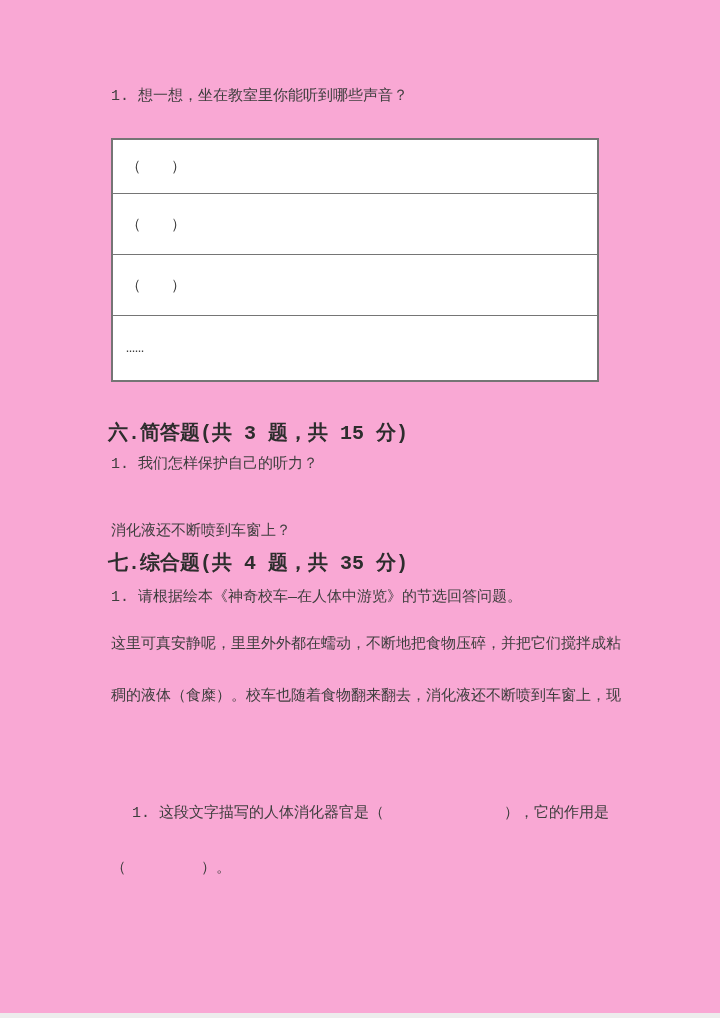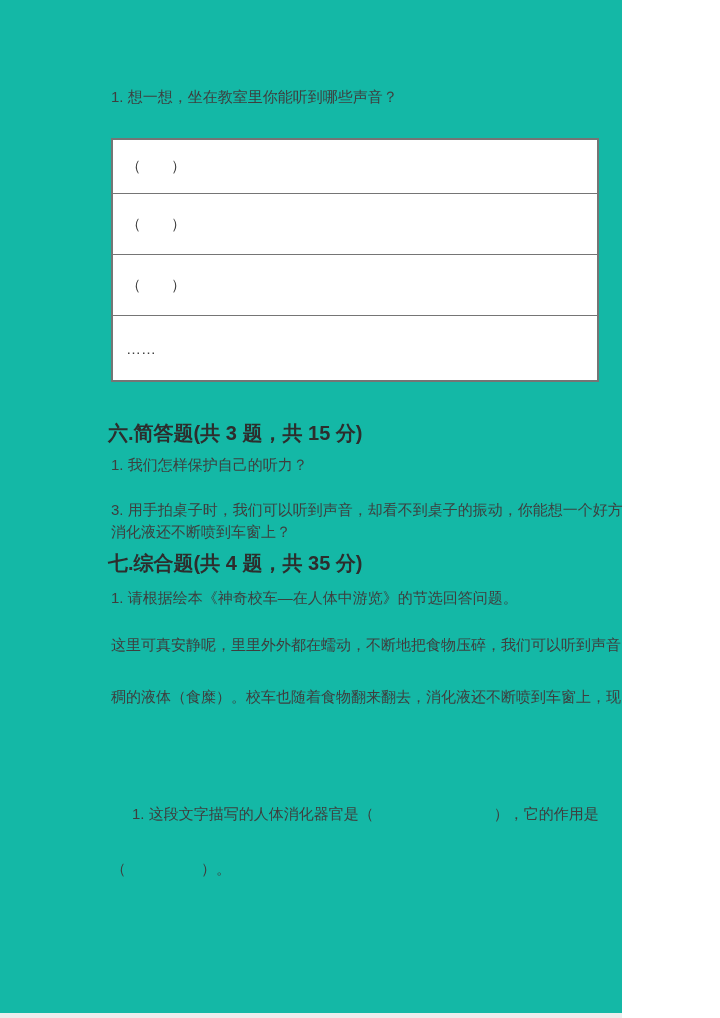--- a/index.html
+++ b/index.html
@@ -1,22 +1,22 @@
 <!DOCTYPE html>
 <html><head>
 <meta charset="utf-8">
 <style>
   * { margin: 0; padding: 0; box-sizing: border-box; }
   html, body { background: #ffffff; }
   .page {
     position: relative;
-    width: 622px;
+    width: 720px;
     height: 1018px;
-    background: #14b8a6;
-    font-family: Liberation Sans, sans-serif;
+    background: #f9a8d4;
+    font-family: Liberation Mono, monospace;
     color: #3e3e3e;
     overflow: hidden;
   }
   .line {
     position: absolute;
     left: 111px;
     font-size: 15px;
     line-height: 18px;
     white-space: pre;
     color: #3e3e3e;
@@ -89,28 +89,27 @@
       <div class="t-row t-row-1">（　　）</div>
       <div class="t-row t-row-2">（　　）</div>
       <div class="t-row t-row-3">（　　）</div>
       <div class="t-row t-row-4">……</div>
     </div>
   </div>
 
   <div class="heading" style="top: 424px;">六.简答题(共 3 题，共 15 分)</div>
 
   <div class="line" style="top: 456px;">1. 我们怎样保护自己的听力？</div>
-  <div class="line" style="top: 501px;">3. 用手拍桌子时，我们可以听到声音，却看不到桌子的振动，你能想一个好方</div>
   <div class="line" style="top: 523px;">消化液还不断喷到车窗上？</div>
 
   <div class="heading" style="top: 554px;">七.综合题(共 4 题，共 35 分)</div>
 
   <div class="line" style="top: 589px;">1. 请根据绘本《神奇校车—在人体中游览》的节选回答问题。</div>
 
-  <div class="line" style="top: 636px;">这里可真安静呢，里里外外都在蠕动，不断地把食物压碎，我们可以听到声音</div>
+  <div class="line" style="top: 636px;">这里可真安静呢，里里外外都在蠕动，不断地把食物压碎，并把它们搅拌成粘</div>
   <div class="line" style="top: 688px; text-align: center;">稠的液体（食糜）。校车也随着食物翻来翻去，消化液还不断喷到车窗上，现</div>
 
   <div class="line" style="top: 805px; margin-left: 21px;">1. 这段文字描写的人体消化器官是（　　　　　　　　），它的作用是</div>
   <div class="line" style="top: 860px;">（　　　　　）。</div>
 
   <div class="bottom-edge"></div>
 
 </div>
 
 </body></html>

